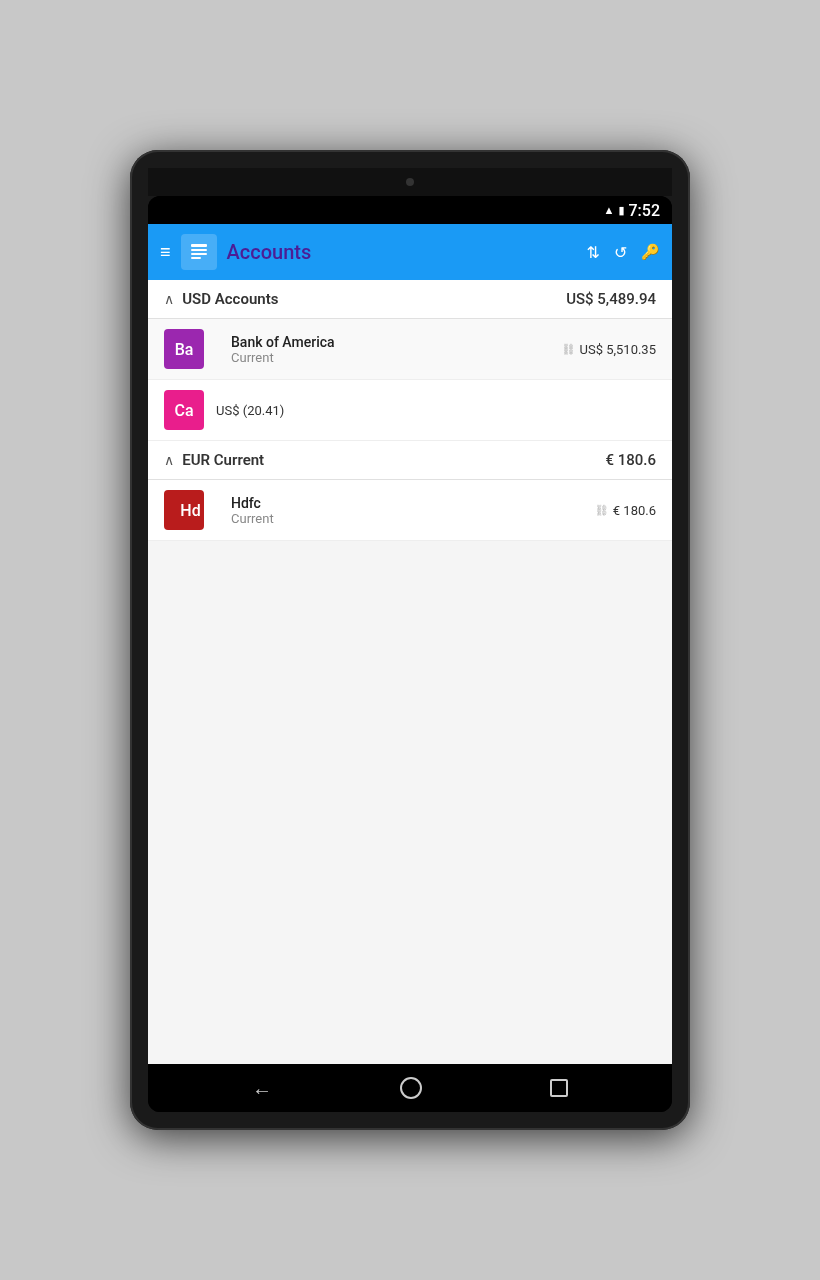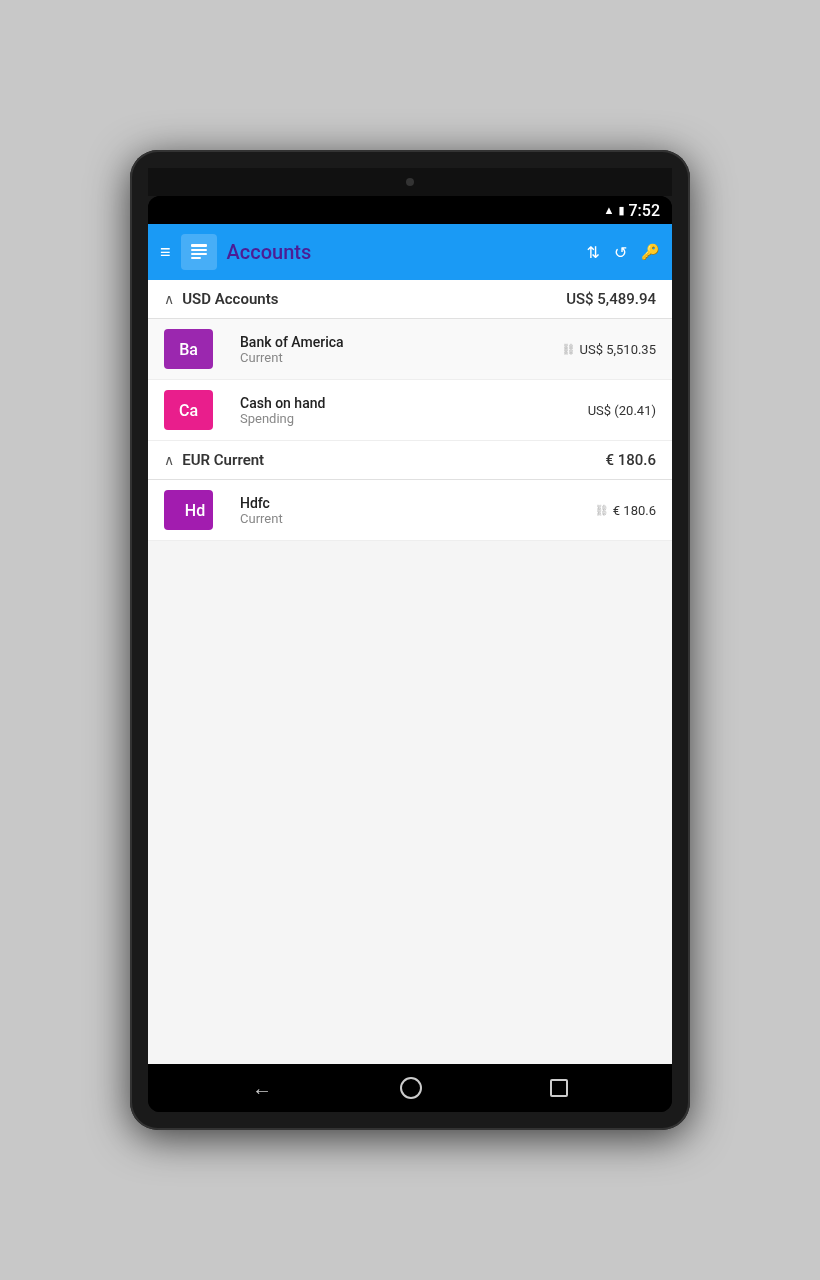--- a/index.html
+++ b/index.html
@@ -157,21 +157,21 @@
       background: #fff;
       border-bottom: 1px solid #eeeeee;
       gap: 12px;
     }
 
     .account-item:nth-child(even) {
       background: #f9f9f9;
     }
 
     .account-avatar {
-      width: 49px;
+      width: 40px;
       height: 40px;
       border-radius: 4px;
       display: flex;
       align-items: center;
       justify-content: center;
       color: #fff;
       font-size: 16px;
       font-weight: 500;
       flex-shrink: 0;
     }
@@ -294,36 +294,32 @@
       </div>
       <div class="account-balance-area">
         <span class="link-icon">⛓</span>
         <span class="account-balance">US$ 5,510.35</span>
       </div>
     </div>
           <div class="account-item">
       <div class="account-avatar" style="background-color: #e91e8c;">
         Ca
       </div>
-      <div class="account-info">
-        <div class="account-name">Cash on hand</div>
-        <div class="account-type">Spending</div>
-      </div>
       <div class="account-balance-area">
 
         <span class="account-balance">US$ (20.41)</span>
       </div>
     </div>
           <div class="group-header">
     <span class="group-header-chevron">∧</span>
     <span class="group-header-label">EUR Current</span>
     <span class="group-header-total">€ 180.6</span>
   </div>
           <div class="account-item">
-      <div class="account-avatar" style="background-color: #a21caf; padding-left: 13px;">
+      <div class="account-avatar" style="background-color: #b91c1c; padding-left: 13px;">
         Hd
       </div>
       <div class="account-info">
         <div class="account-name">Hdfc</div>
         <div class="account-type">Current</div>
       </div>
       <div class="account-balance-area">
         <span class="link-icon">⛓</span>
         <span class="account-balance">€ 180.6</span>
       </div>

